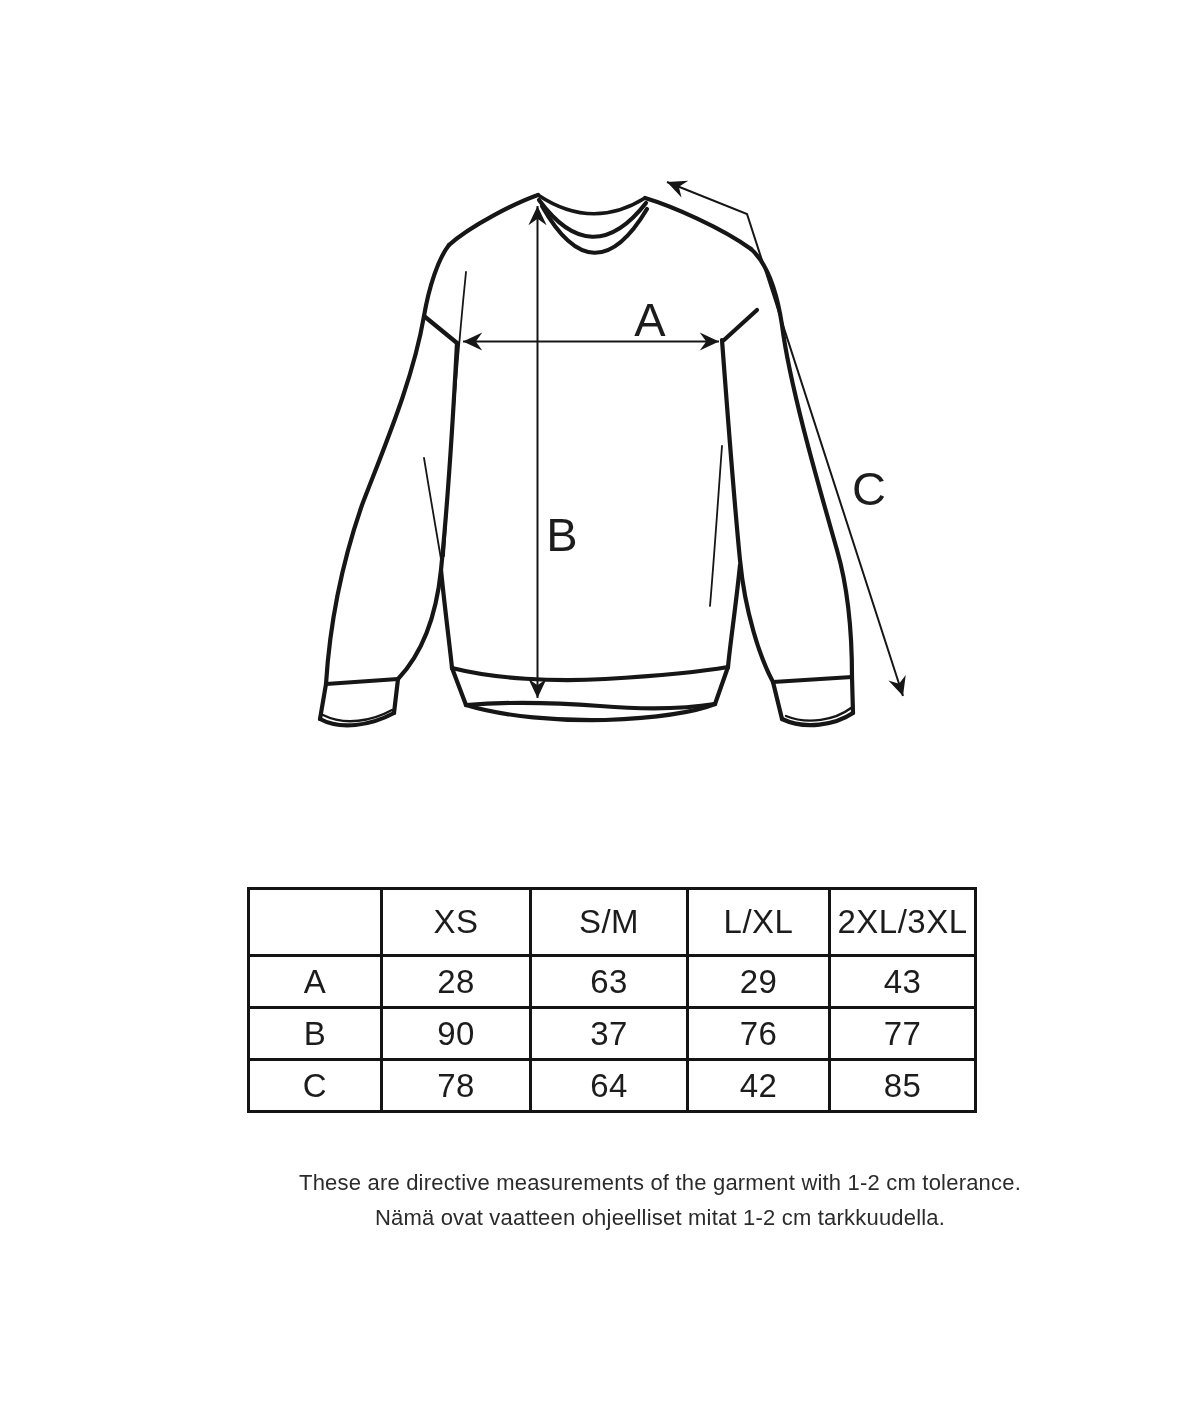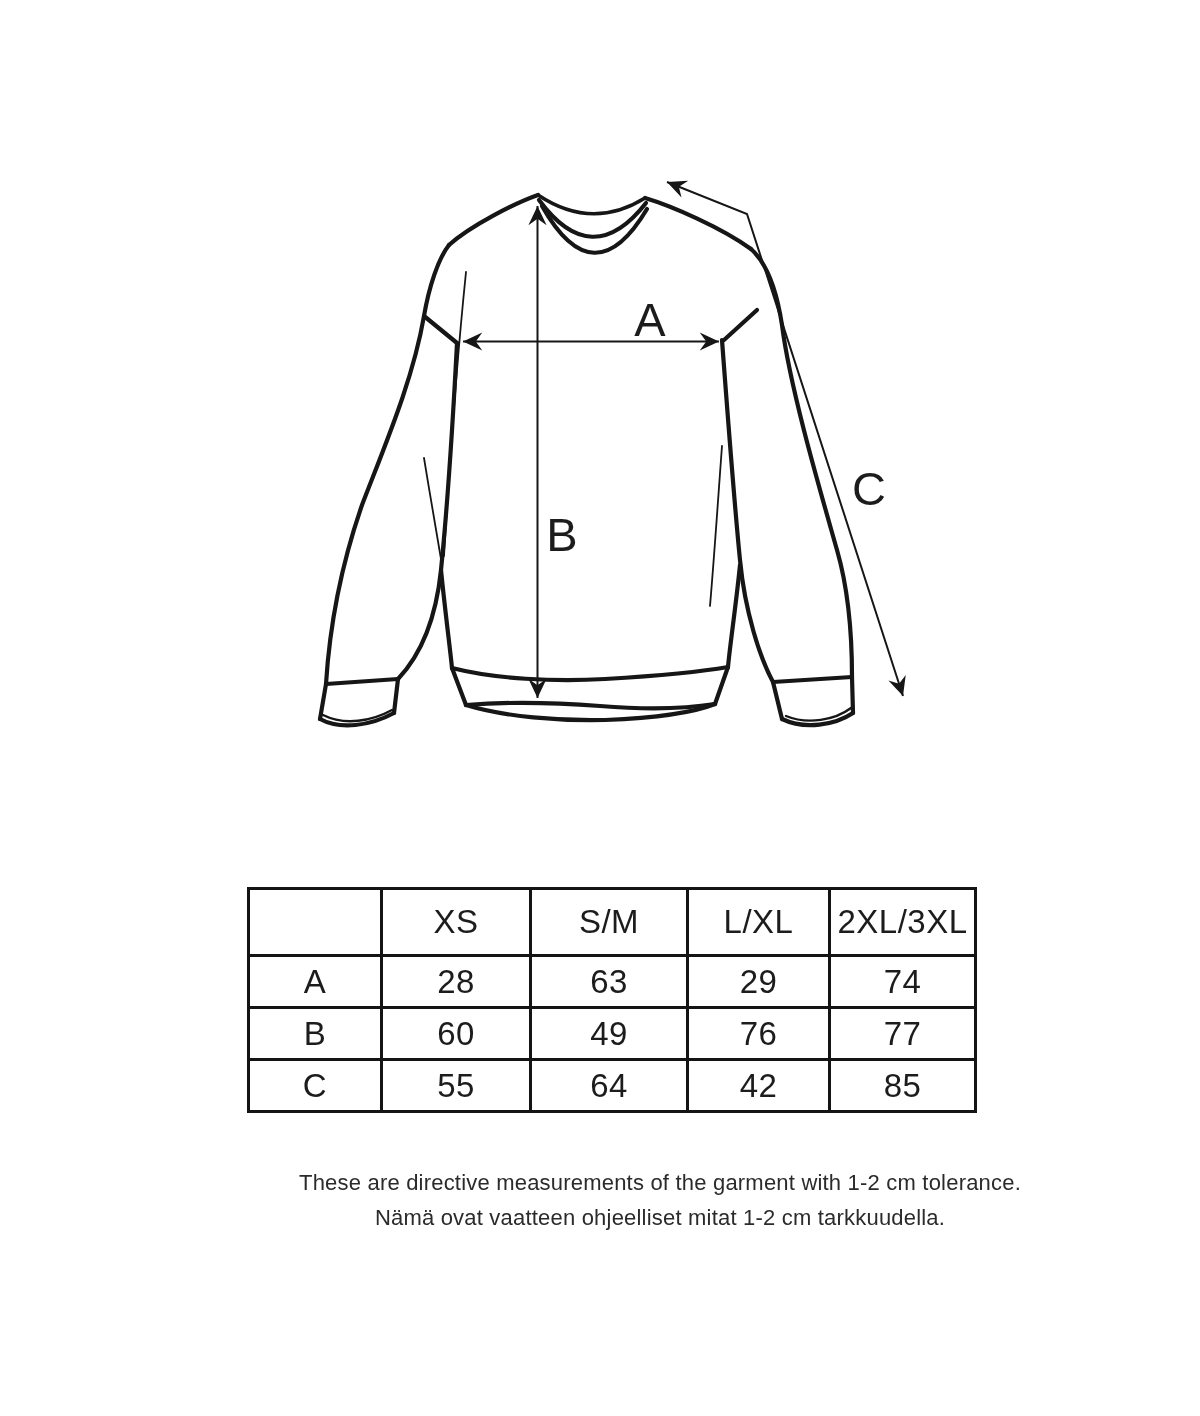--- a/index.html
+++ b/index.html
@@ -154,32 +154,32 @@
         <th>L/XL</th>
         <th>2XL/3XL</th>
       </tr>
     </thead>
     <tbody>
       <tr>
         <td>A</td>
         <td>28</td>
         <td>63</td>
         <td>29</td>
-        <td>74</td>
+        <td>43</td>
       </tr>
       <tr>
         <td>B</td>
-        <td>60</td>
-        <td>49</td>
+        <td>90</td>
+        <td>37</td>
         <td>76</td>
         <td>77</td>
       </tr>
       <tr>
         <td>C</td>
-        <td>55</td>
+        <td>78</td>
         <td>64</td>
         <td>42</td>
         <td>85</td>
       </tr>
     </tbody>
   </table>
 
   <div class="footer-note">
     <div>These are directive measurements of the garment with 1-2 cm tolerance.</div>
     <div>Nämä ovat vaatteen ohjeelliset mitat 1-2 cm tarkkuudella.</div>

